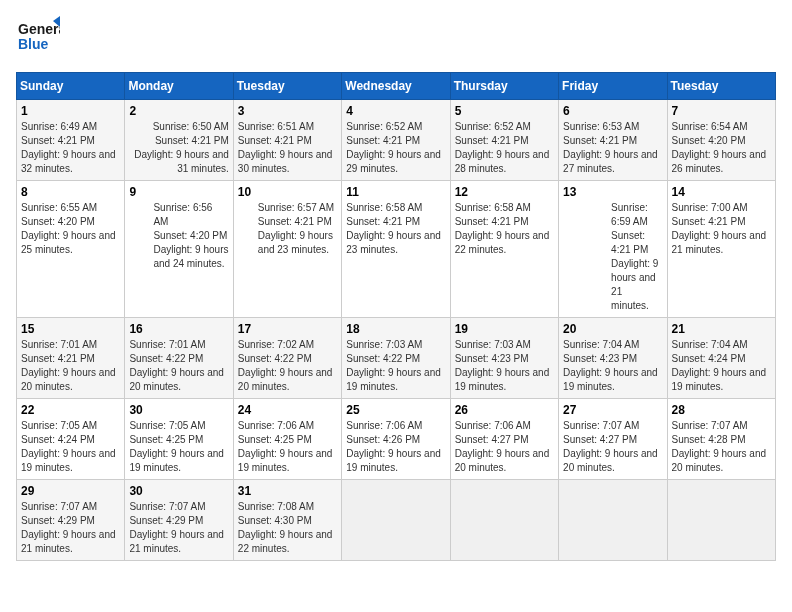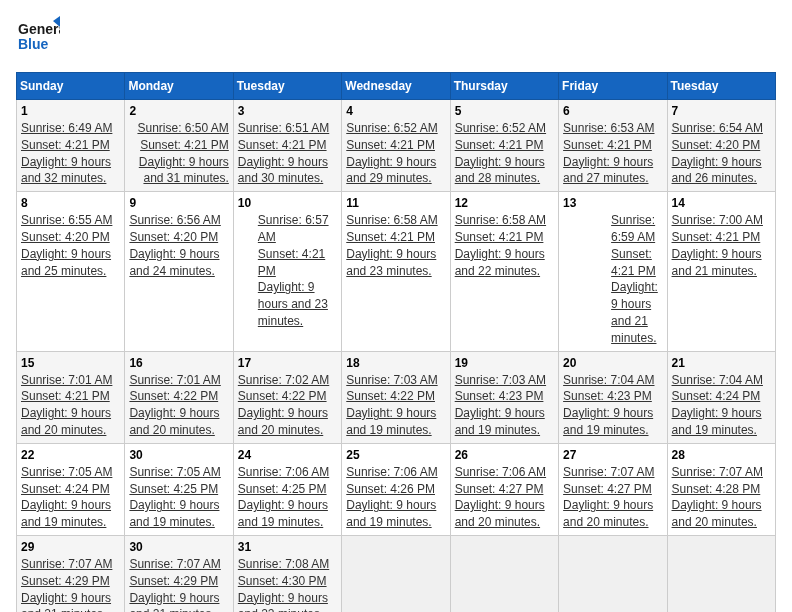--- a/index.html
+++ b/index.html
@@ -57,24 +57,23 @@
     tbody tr:nth-child(odd) td {
       background: #f5f5f5;
     }
     .day-num {
       font-size: 12px;
       font-weight: bold;
       display: block;
       margin-bottom: 2px;
     }
     .day-info {
-      font-size: 12px;
+      font-size: 10px;
       color: #333;
       line-height: 1.4;
-      text-decoration: underline;
     }
     .empty-cell {
       background: #f0f0f0 !important;
     }
   </style>
 </head>
 <body>
 
 <div class="header">
   <div class="logo">
@@ -152,21 +151,21 @@
       </tr>
       <tr>
         <td>
           <span class="day-num">8</span>
           <div class="day-info" style="white-space: pre-line;">Sunrise: 6:55 AM
 Sunset: 4:20 PM
 Daylight: 9 hours and 25 minutes.</div>
         </td>
         <td>
           <span class="day-num">9</span>
-          <div class="day-info" style="white-space: pre-line;">Sunrise: 6:56 AM
+          <div class="day-info" style="white-space: pre-line; margin-left: 24px;">Sunrise: 6:56 AM
 Sunset: 4:20 PM
 Daylight: 9 hours and 24 minutes.</div>
         </td>
         <td>
           <span class="day-num">10</span>
           <div class="day-info" style="white-space: pre-line; margin-left: 20px;">Sunrise: 6:57 AM
 Sunset: 4:21 PM
 Daylight: 9 hours and 23 minutes.</div>
         </td>
         <td>

